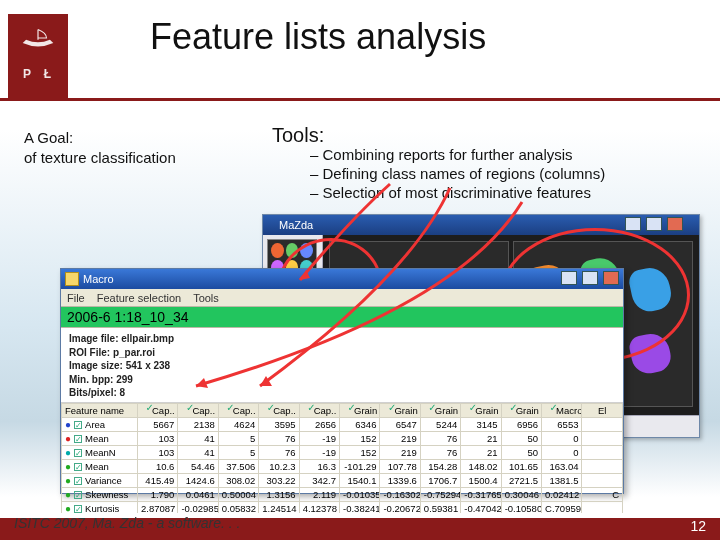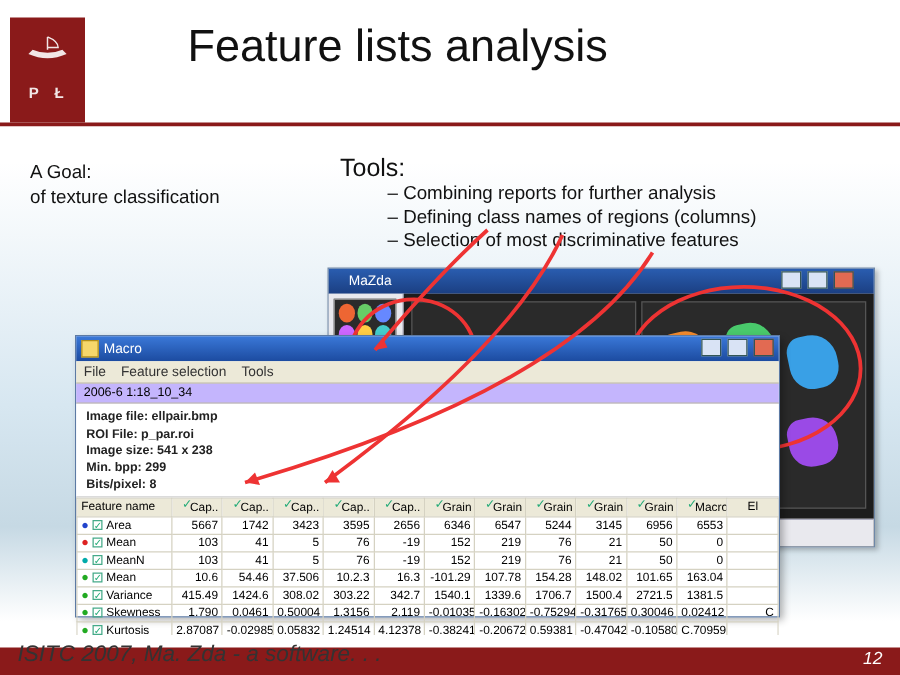--- a/index.html
+++ b/index.html
@@ -95,22 +95,22 @@
     height: 20px; background: linear-gradient(#3a78d8,#1c4ba0);
     display:flex; align-items:center; justify-content:space-between;
     padding:0 4px; color:#fff; font-size:11px;
   }
   .rep-titlebar .l { display:flex; align-items:center; gap:4px; }
   .rep-titlebar .ico { width:14px;height:14px;background:#f6d76b;border:1px solid #b38f1a;}
   .rep-menu { height:18px; background:#ece9d8; border-bottom:1px solid #bcb8a6;
     font-size:11px; display:flex; align-items:center; gap:12px; padding:0 6px; color:#333;}
   .rep-info { padding:4px 8px 2px; font-size:10px; line-height:1.35; color:#222;
     border-bottom:1px solid #d0d0d0; background:#fff;font-weight:bold; }
-  .rep-subhead { background:#c4b5fd; border-bottom:1px solid #bcb8a6;
-    font-size:10px; padding:2px 6px; }
+  .rep-subhead { background:#22c55e; border-bottom:1px solid #bcb8a6;
+    font-size:14px; padding:2px 6px; }
   .rep-table-wrap { height: 110px; overflow:hidden; }
   table.rep { width:100%; border-collapse:collapse; font-size:9.5px; table-layout:fixed;}
   table.rep th, table.rep td { border:1px solid #d5d2c2; padding:1px 3px; white-space:nowrap;
     overflow:hidden; text-overflow:clip; text-align:right; }
   table.rep th { background:#ece9d8; font-weight:400; text-align:center; position:relative;}
   table.rep td:first-child, table.rep th:first-child { text-align:left; width:76px;}
   .chk { display:inline-block; width:8px;height:8px;border:1px solid #4a8; color:#2a7;
     font-size:8px; line-height:7px; text-align:center; margin-right:3px;}
   .ell.red{ color:#d22;}.ell.blue{color:#24c;}.ell.green{color:#2a2;}.ell.teal{color:#0aa;}.ell{font-size:10px;margin-right:3px;}
   .tick{display:inline-block;width:9px;height:9px;margin-right:2px;position:relative;}
@@ -119,23 +119,23 @@
   .arrow svg { overflow: visible; }
   .footer-bar {
     position:absolute; left:0; right:0; bottom:0; height:26px; display:flex;
     align-items:center; justify-content:space-between; padding:0 14px 2px;
     background: linear-gradient(#fff 0%, #fff 10%, rgba(255,255,255,0) 10%);
   }
   .footer-bar::before{
     content:""; position:absolute; left:0; right:0; bottom:0; height:22px;
     background:#8a1a1a;
   }
-  .footer-left { position:relative; font-style:italic; color:#333; font-size:18px;
+  .footer-left { position:relative; font-style:italic; color:#333; font-size:14px;
     z-index:2; padding-bottom:6px;}
-  .footer-right { position:relative; color:#fff; font-size:14px; font-style:italic;
+  .footer-right { position:relative; color:#fff; font-size:14px; 
     z-index:2; }
 </style>
 </head>
 <body>
 
 <div class="slide">
 
   <div class="header">
     <div class="logo-box">
       <span class="logo-boat">
@@ -289,22 +289,22 @@
               <th><span class="tick"></span>Grain</th>
               <th><span class="tick"></span>Grain</th>
               <th><span class="tick"></span>Macro..</th>
               <th>El</th>
             </tr>
           </thead>
         <tbody id="rep-body">
             <tr>
               <td><span class="ell blue">●</span><span class="chk">✓</span>Area</td>
               <td>5667</td>
-              <td>1742</td>
-              <td>3423</td>
+              <td>2138</td>
+              <td>4624</td>
               <td>3595</td>
               <td>2656</td>
               <td>6346</td>
               <td>6547</td>
               <td>5244</td>
               <td>3145</td>
               <td>6956</td>
               <td>6553</td>
               <td></td>
             </tr>

